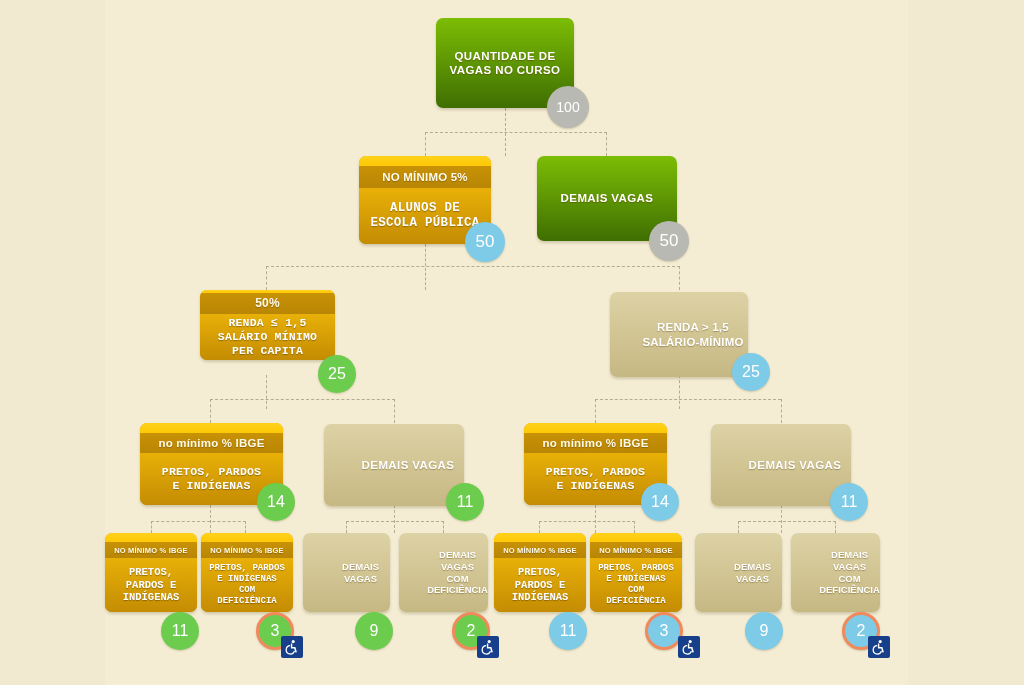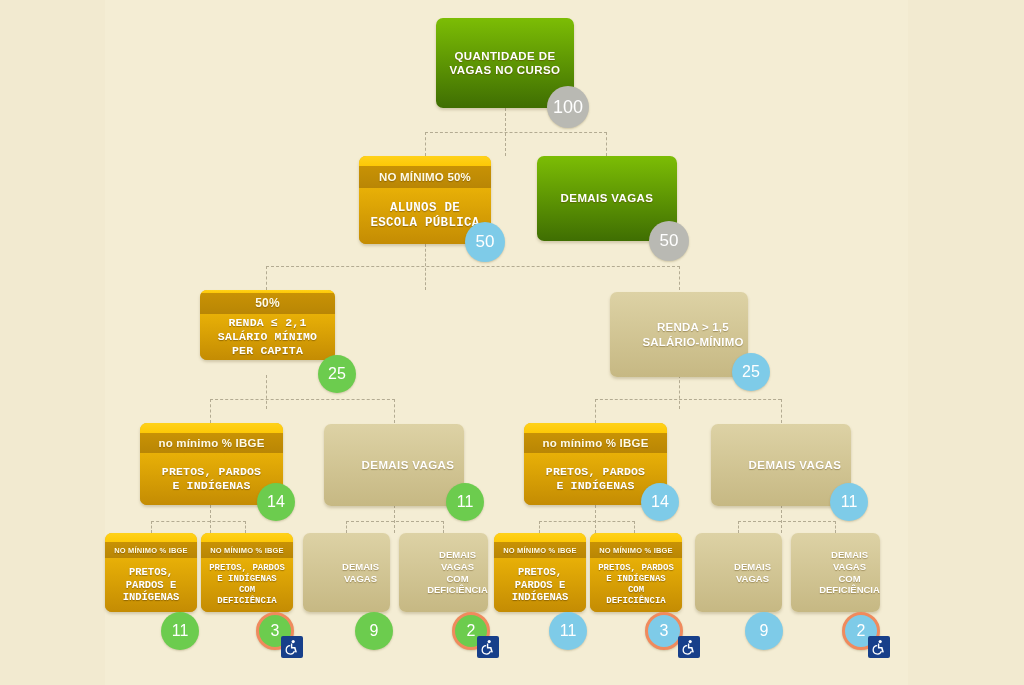--- a/index.html
+++ b/index.html
@@ -123,39 +123,39 @@
 
   <div class="ln vln" style="left:781px;top:505px;width:1px;height:28px;"></div>
   <div class="ln hln" style="left:738px;top:521px;width:98px;height:1px;"></div>
   <div class="ln vln" style="left:738px;top:521px;width:1px;height:12px;"></div>
   <div class="ln vln" style="left:835px;top:521px;width:1px;height:12px;"></div>
 
   <div class="node green" style="left:436px;top:18px;width:138px;height:90px;">
     <div class="body" style="font-size:11.5px;letter-spacing:.4px;white-space:pre-line;">QUANTIDADE DE
 VAGAS NO CURSO</div>
   </div>
-  <div class="badge b-gray" style="left:547px;top:86px;width:42px;height:42px;font-size:18px;">100</div>
+  <div class="badge b-gray" style="left:547px;top:86px;width:42px;height:42px;font-size:14px;">100</div>
 
   <div class="node gold" style="left:359px;top:156px;width:132px;height:88px;">
     <div class="capstrip"></div>
-    <div class="hdr" style="height:22px;font-size:11.5px;">NO MÍNIMO 50%</div>
+    <div class="hdr" style="height:22px;font-size:11.5px;">NO MÍNIMO 5%</div>
     <div class="body" style="font-size:12.5px;letter-spacing:.3px;white-space:pre-line;">ALUNOS DE
 ESCOLA PÚBLICA</div>
   </div>
   <div class="badge b-blue" style="left:465px;top:222px;width:40px;height:40px;font-size:17px;">50</div>
 
   <div class="node green" style="left:537px;top:156px;width:140px;height:85px;">
     <div class="body" style="font-size:11.5px;letter-spacing:.4px;white-space:pre-line;">DEMAIS VAGAS</div>
   </div>
   <div class="badge b-gray" style="left:649px;top:221px;width:40px;height:40px;font-size:17px;">50</div>
 
   <div class="node gold" style="left:200px;top:290px;width:135px;height:70px;">
     <div class="capstrip"></div>
     <div class="hdr" style="height:21px;font-size:12px;">50%</div>
-    <div class="body" style="font-size:11.5px;letter-spacing:.2px;white-space:pre-line;">RENDA ≤ 2,1
+    <div class="body" style="font-size:11.5px;letter-spacing:.2px;white-space:pre-line;">RENDA ≤ 1,5
 SALÁRIO MÍNIMO
 PER CAPITA</div>
   </div>
   <div class="badge b-greenb" style="left:318px;top:355px;width:38px;height:38px;font-size:16px;">25</div>
 
   <div class="node tan" style="left:610px;top:292px;width:138px;height:85px;">
     <div class="body" style="font-size:11.5px;letter-spacing:.2px;white-space:pre-line;">RENDA &gt; 1,5
 SALÁRIO-MÍNIMO</div>
   </div>
   <div class="badge b-blue" style="left:732px;top:353px;width:38px;height:38px;font-size:16px;">25</div>

